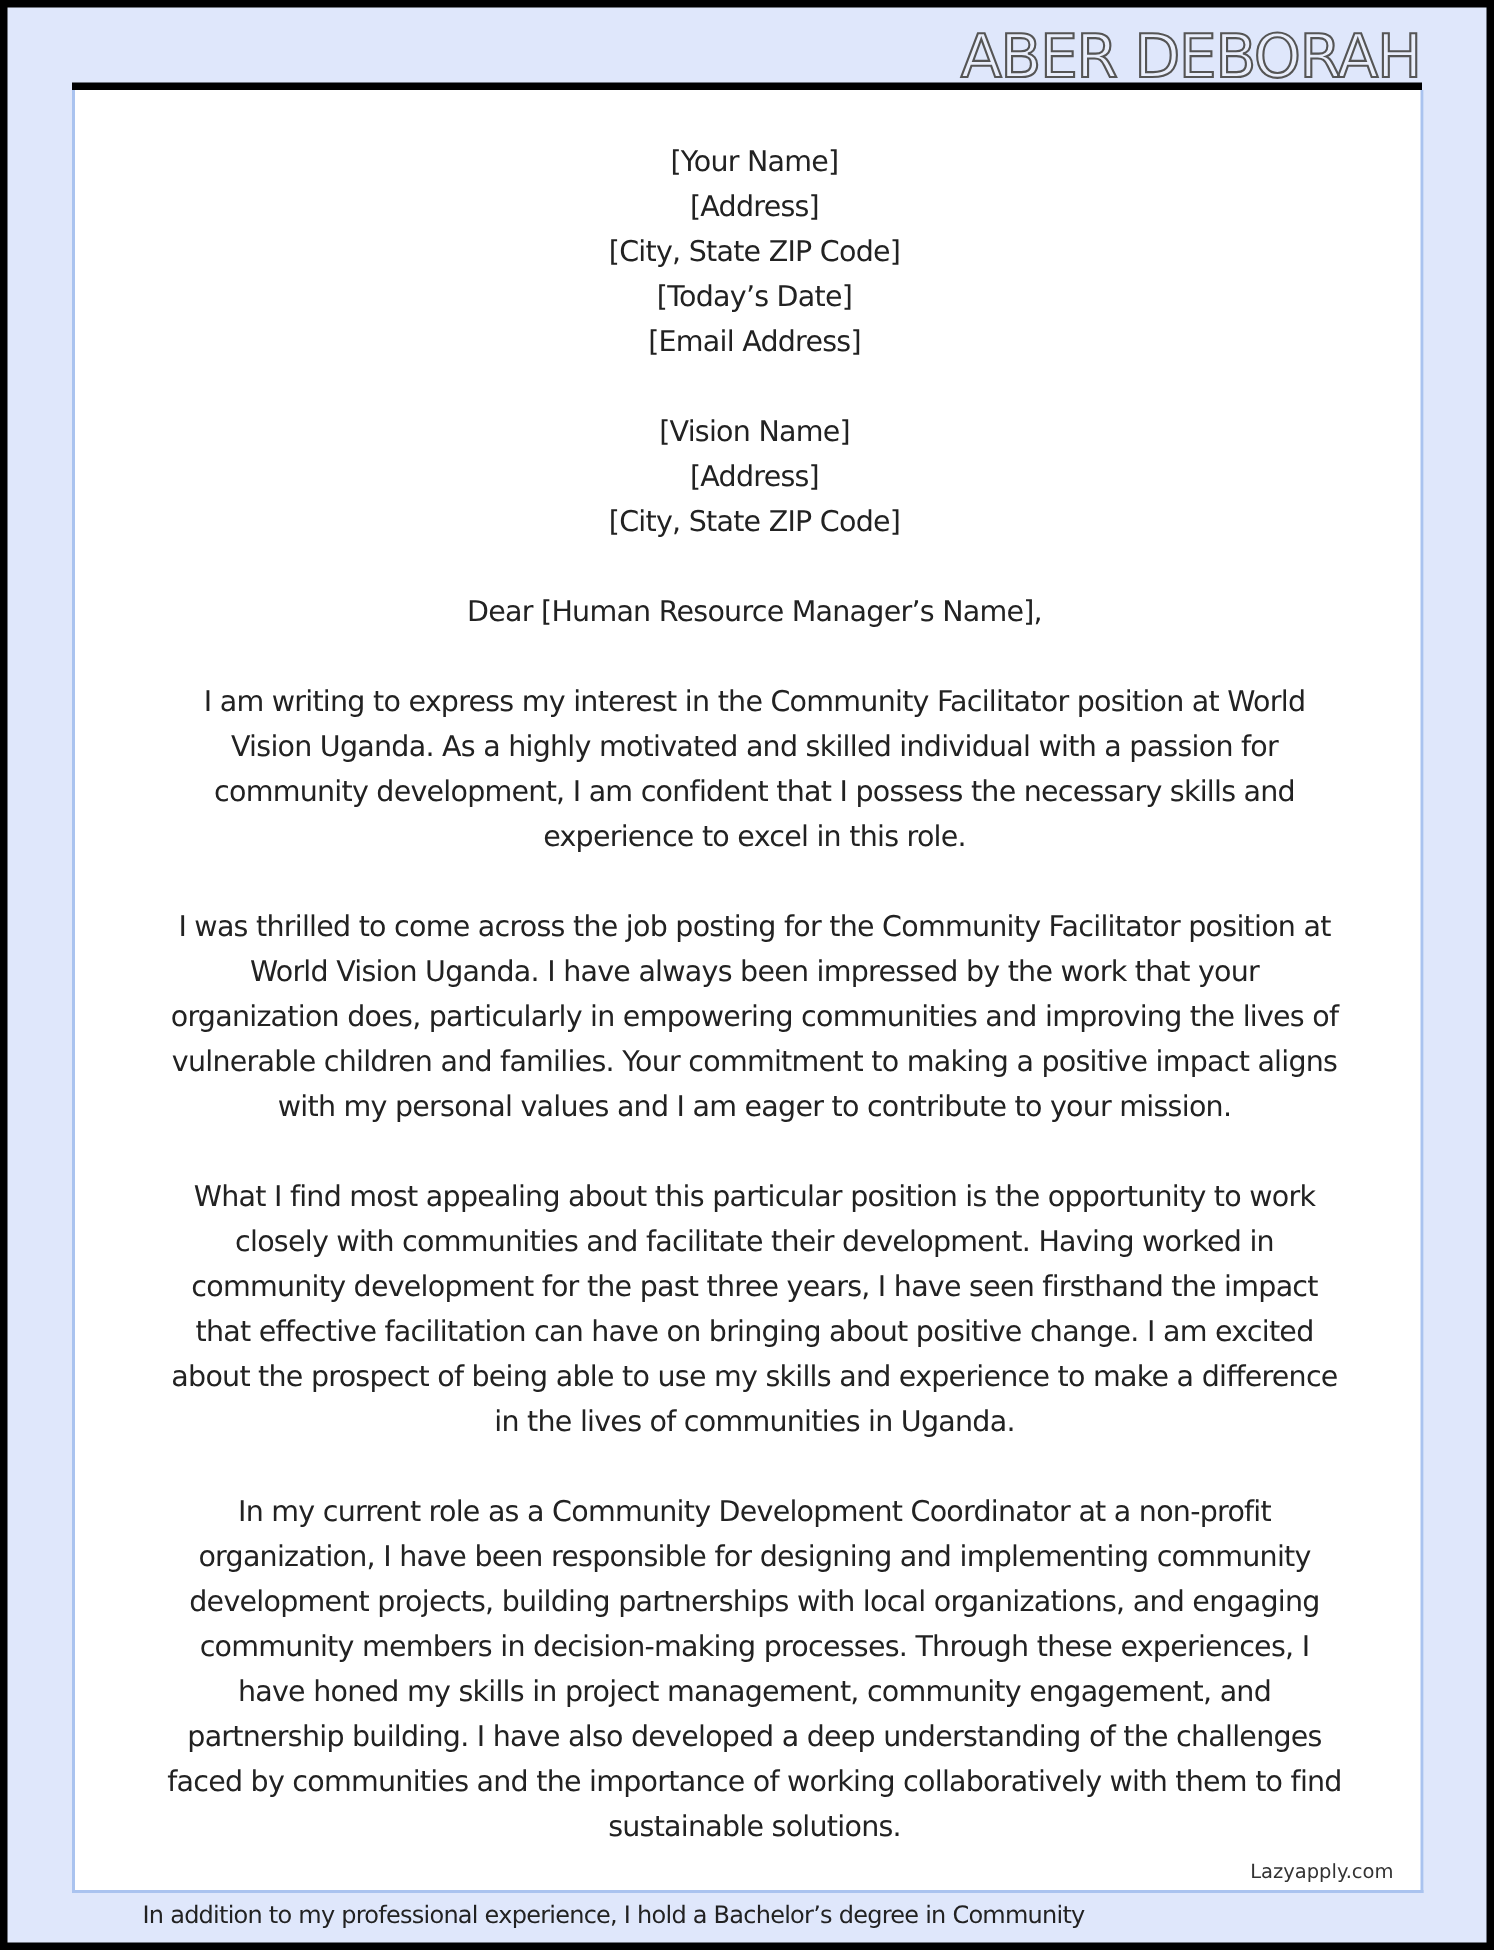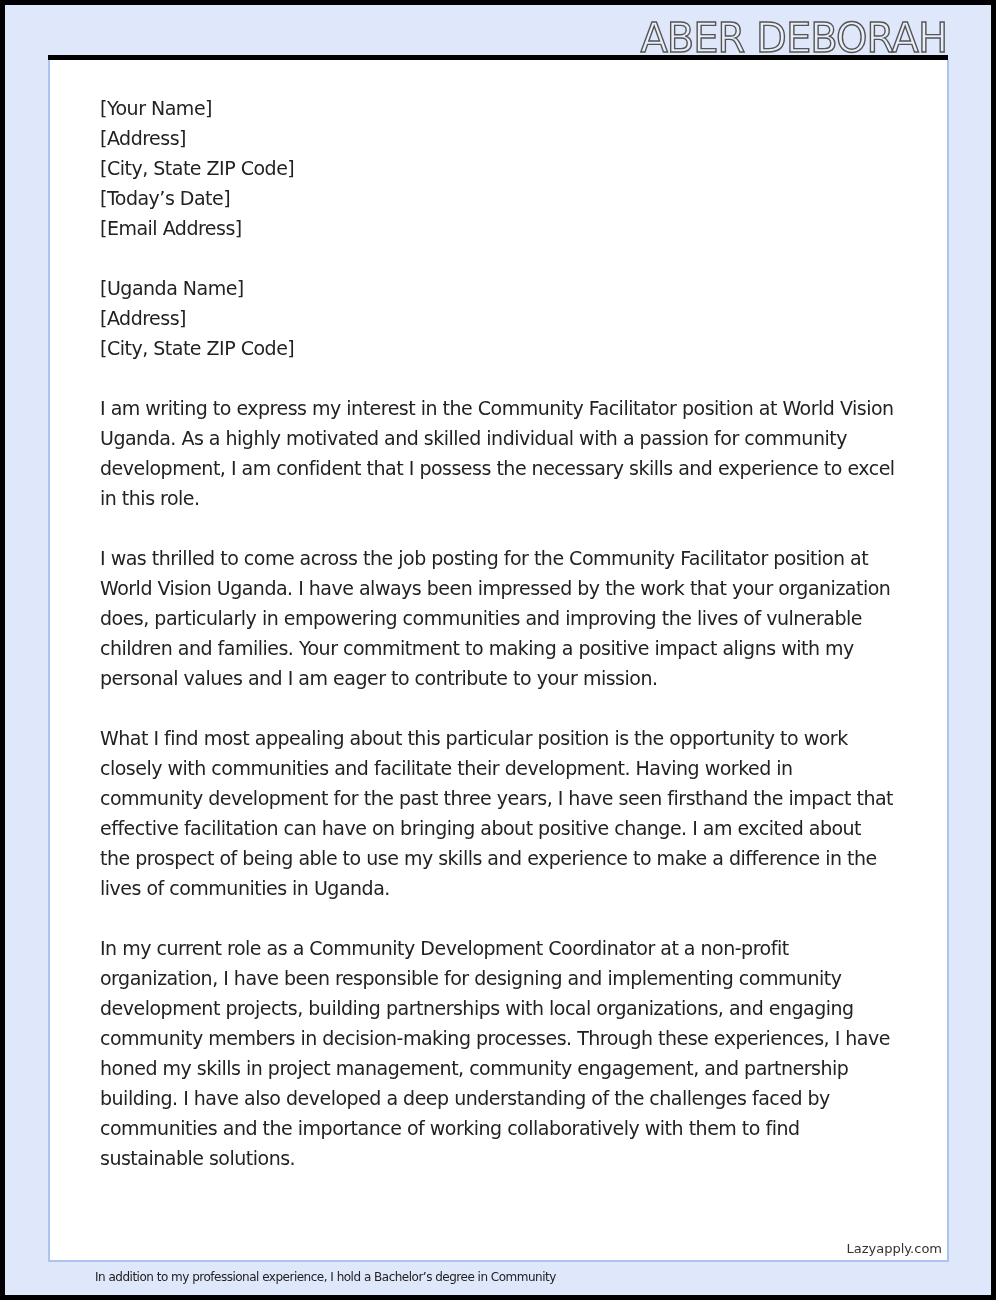--- a/index.html
+++ b/index.html
@@ -2,47 +2,48 @@
 <html><head>
 <meta charset="utf-8">
 <style>
   html, body { margin:0; padding:0; }
   body { width:996px; height:1300px; overflow:hidden; background:#000; font-family:"DejaVu Sans", sans-serif; }
   .frame { position:absolute; left:5px; top:5px; width:986px; height:1290px; background:#dfe7fb; overflow:hidden; }
   .name { position:absolute; right:44px; top:10px; font-size:40px; letter-spacing:-1px; color:#e9eefb; -webkit-text-stroke:1.4px #555; font-family:"DejaVu Sans", sans-serif; font-weight:normal; }
   .topbar { position:absolute; left:43px; top:50px; width:900px; height:5px; background:#000; }
   .page { position:absolute; left:43px; top:55px; width:897px; height:1200px; background:#fff; border-left:2px solid #aac3ef; border-right:2px solid #aac3ef; border-bottom:2px solid #aac3ef; }
   .content { position:absolute; left:95px; top:93px; width:800px; font-size:19px; line-height:30px; color:#222; letter-spacing:-0.5px; }
-  .content p { margin:0 0 30px 5px; }
+  .content p { margin:0 0 30px 16px;text-align:center; }
   .line { display:block; }
-  .watermark { position:absolute; right:54px; top:1241px; font-size:13px; color:#333; }
-  .overflow { position:absolute; left:95px; top:1262px; width:800px; font-size:12px; line-height:30px; color:#222; letter-spacing:-0.5px; }
+  .watermark { position:absolute; right:67px; top:1241px; font-size:13px; color:#333; }
+  .overflow { position:absolute; left:95px; top:1262px; width:800px; font-size:16px; line-height:30px; color:#222; letter-spacing:-0.5px; }
 </style>
 </head>
 <body>
 
 <div class="frame">
   <div class="name">ABER DEBORAH</div>
   <div class="topbar"></div>
   <div class="page"></div>
 </div>
 
 <div class="content">
   <p>
     <span class="line">[Your Name]</span>
     <span class="line">[Address]</span>
     <span class="line">[City, State ZIP Code]</span>
     <span class="line">[Today’s Date]</span>
     <span class="line">[Email Address]</span>
   </p>
   <p>
-    <span class="line">[Uganda Name]</span>
+    <span class="line">[Vision Name]</span>
     <span class="line">[Address]</span>
     <span class="line">[City, State ZIP Code]</span>
   </p>
+  <p>Dear [Human Resource Manager’s Name],</p>
   <p>I am writing to express my interest in the Community Facilitator position at World Vision Uganda. As a highly motivated and skilled individual with a passion for community development, I am confident that I possess the necessary skills and experience to excel in this role.</p>
   <p>I was thrilled to come across the job posting for the Community Facilitator position at World Vision Uganda. I have always been impressed by the work that your organization does, particularly in empowering communities and improving the lives of vulnerable children and families. Your commitment to making a positive impact aligns with my personal values and I am eager to contribute to your mission.</p>
   <p>What I find most appealing about this particular position is the opportunity to work closely with communities and facilitate their development. Having worked in community development for the past three years, I have seen firsthand the impact that effective facilitation can have on bringing about positive change. I am excited about the prospect of being able to use my skills and experience to make a difference in the lives of communities in Uganda.</p>
   <p>In my current role as a Community Development Coordinator at a non-profit organization, I have been responsible for designing and implementing community development projects, building partnerships with local organizations, and engaging community members in decision-making processes. Through these experiences, I have honed my skills in project management, community engagement, and partnership building. I have also developed a deep understanding of the challenges faced by communities and the importance of working collaboratively with them to find sustainable solutions.</p>
 </div>
 
 <div class="watermark">Lazyapply.com</div>
 <div class="overflow">In addition to my professional experience, I hold a Bachelor’s degree in Community</div>
 
 </body></html>

